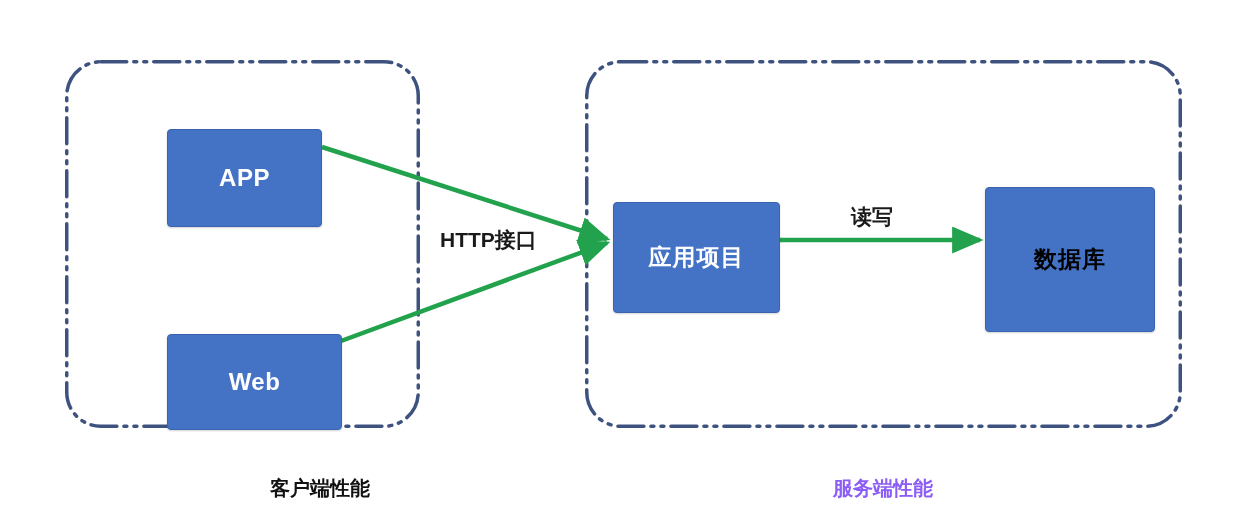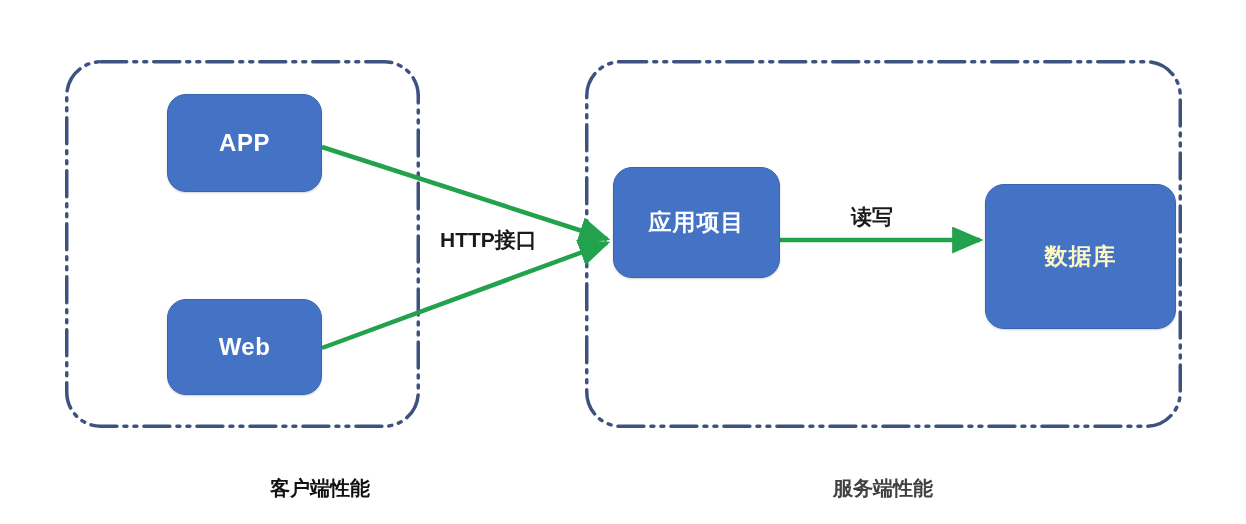--- a/index.html
+++ b/index.html
@@ -28,26 +28,27 @@
     left: 0;
     top: 0;
     pointer-events: none;
   }
   .node {
     position: absolute;
     box-sizing: border-box;
     display: flex;
     align-items: center;
     justify-content: center;
-    border-radius: 19px;
+    border-radius: 4px;
     color: #ffffff;
     font-weight: bold;
     text-align: center;
     line-height: 1.2;
     box-shadow: 0 1px 2px rgba(0,0,0,0.18);
+    margin-top: 35px;
   }
   .node-latin { font-size: 24px; letter-spacing: 0.5px; }
   .node-cjk   { font-size: 23px; letter-spacing: 1px; }
   .edge-layer {
     position: absolute;
     left: 0; top: 0;
     width: 1246px;
     height: 524px;
     pointer-events: none;
   }
@@ -87,29 +88,29 @@
       </marker>
     </defs>
     <line id="edge-line-0" stroke="#22A24C" stroke-width="4.5" marker-end="url(#arrowhead)" x1="322" y1="147" x2="607" y2="239"></line>
     <line id="edge-line-1" stroke="#22A24C" stroke-width="4.5" marker-end="url(#arrowhead)" x1="322" y1="348" x2="607" y2="243"></line>
     <line id="edge-line-2" stroke="#22A24C" stroke-width="4.5" marker-end="url(#arrowhead)" x1="780" y1="240" x2="980" y2="240"></line>
   </svg>
 
   <div class="node node-latin" id="node-0" style="left: 167px; top: 94px; width: 155px; height: 98px; background: rgb(68, 114, 196); border: 1px solid rgb(59, 100, 176); color: rgb(255, 255, 255);">
     <span>APP</span>
   </div>
-  <div class="node node-latin" id="node-1" style="left: 167px; top: 299px; width: 155px; height: 96px; background: rgb(68, 114, 196); border: 1px solid rgb(59, 100, 176); color: rgb(255, 255, 255);">
+  <div class="node node-latin" id="node-1" style="left: 167px; top: 299px; width: 175px; height: 96px; background: rgb(68, 114, 196); border: 1px solid rgb(59, 100, 176); color: rgb(255, 255, 255);">
     <span>Web</span>
   </div>
   <div class="node node-cjk" id="node-2" style="left: 613px; top: 167px; width: 167px; height: 111px; background: rgb(68, 114, 196); border: 1px solid rgb(59, 100, 176); color: rgb(255, 255, 255);">
     <span>应用项目</span>
   </div>
-  <div class="node node-cjk" id="node-3" style="left: 985px; top: 184px; width: 191px; height: 145px; background: rgb(68, 114, 196); border: 1px solid rgb(59, 100, 176); color: #fef9c3;">
+  <div class="node node-cjk" id="node-3" style="left: 985px; top: 152px; width: 170px; height: 145px; background: rgb(68, 114, 196); border: 1px solid rgb(59, 100, 176); color: #000000;">
     <span>数据库</span>
   </div>
 
   <div class="edge-label" id="edge-label-0" style="left: 440px; top: 226px; color: rgb(26, 26, 26);">HTTP接口</div>
   <div class="edge-label" id="edge-label-1" style="left: 851px; top: 203px; color: rgb(26, 26, 26); text-align: center;">读写</div>
 
   <div class="zone-caption" id="zone-caption-0" style="left: 140px; top: 475px; width: 230px; color: rgb(17, 17, 17); text-align: right;">客户端性能</div>
-  <div class="zone-caption" id="zone-caption-1" style="left: 768px; top: 475px; width: 230px; color: #404040;">服务端性能</div>
+  <div class="zone-caption" id="zone-caption-1" style="left: 768px; top: 475px; width: 230px; color: #8b5cf6;">服务端性能</div>
 
 </div>
 
 </body></html>

